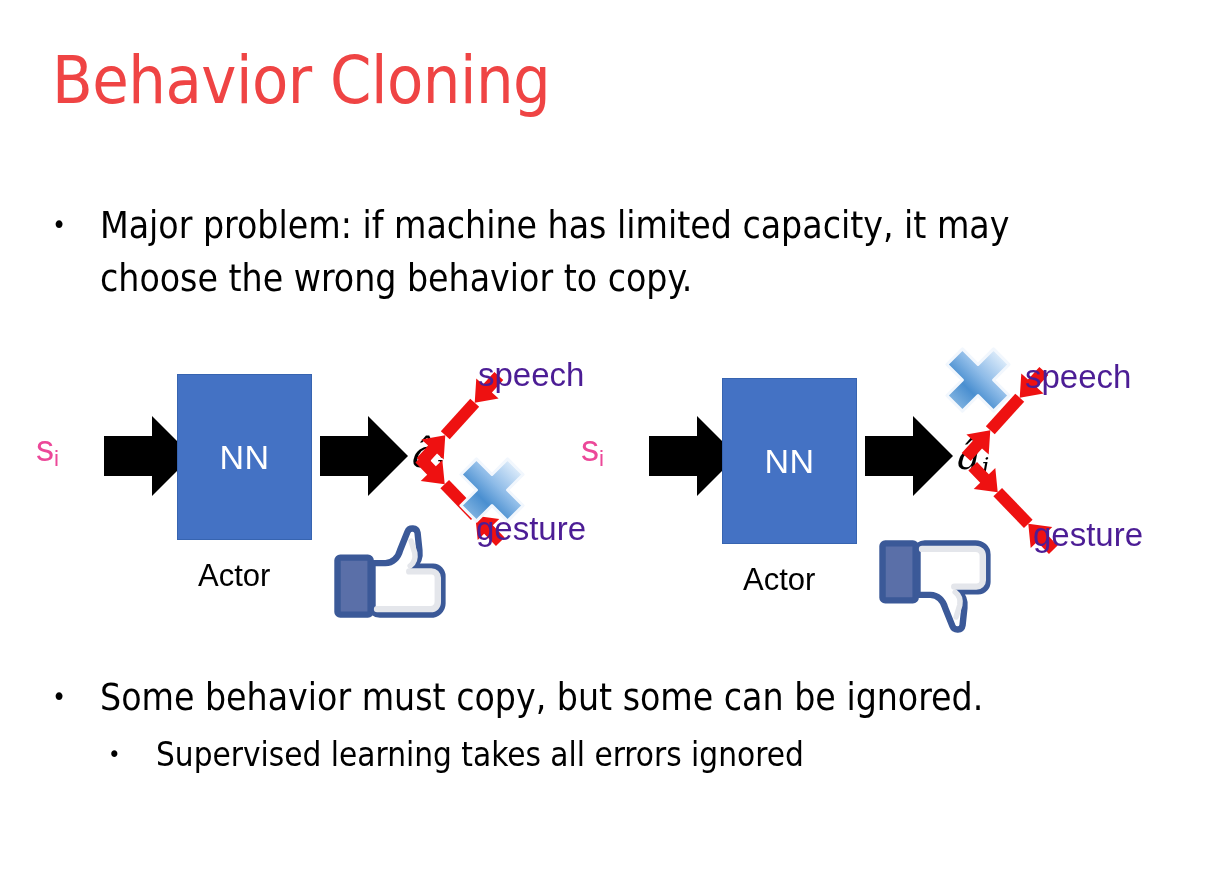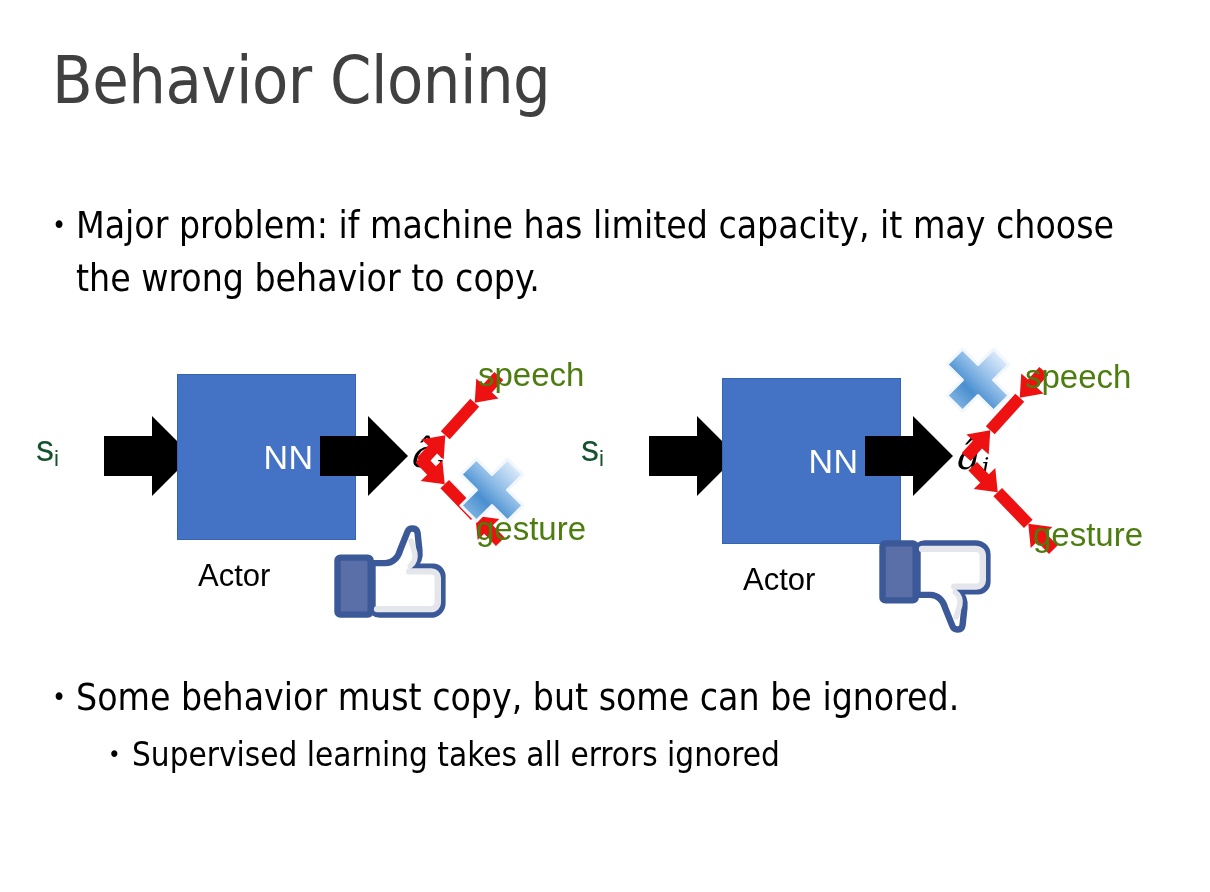--- a/index.html
+++ b/index.html
@@ -20,21 +20,21 @@
 
   
   .slide-title {
     position: absolute;
     left: 52px;
     top: 46px;
     font-family: "DejaVu Sans Condensed", "Liberation Sans Narrow", "Liberation Sans", sans-serif;
     font-stretch: condensed;
     font-size: 66px;
     font-weight: 400;
-    color: #404040;
+    color: #ef4444;
     letter-spacing: -0.5px;
     line-height: 1.05;
     white-space: nowrap;
   }
 
   
   .bullet-block {
     position: absolute;
     color: #000000;
     font-family: "DejaVu Sans Condensed", "Liberation Sans Narrow", "Liberation Sans", sans-serif;
@@ -54,20 +54,21 @@
   }
   .bullet-dot {
     flex: 0 0 auto;
     width: 24px;
     text-align: left;
     font-size: 0.72em;
     line-height: 1.9;
   }
   .bullet-text {
     flex: 1 1 auto;
+    margin-left: 24px;
   }
 
   #bullet-top {
     left: 52px;
     top: 200px;
     width: 1080px;
   }
   #bullet-bottom-1 {
     left: 52px;
     top: 672px;
@@ -86,37 +87,36 @@
     height: 300px;
   }
   #diagram-left  { left: 20px;  width: 600px; }
   #diagram-right { left: 565px; width: 620px; }
 
   
   .state-label {
     position: absolute;
     font-family: "Liberation Sans", sans-serif;
     font-size: 36px;
-    color: #14532d;
+    color: #ec4899;
     white-space: nowrap;
   }
   .state-label sub {
     font-size: 0.62em;
     vertical-align: -0.22em;
   }
 
   
   .nn-box {
     position: absolute;
     background: #4472C4;
     border: 1px solid #3764B0;
     display: flex;
     align-items: center;
     justify-content: center;
-    padding-left: 44px;
   }
   .nn-label {
     color: #ffffff;
     font-family: "Liberation Sans", sans-serif;
     font-size: 34px;
     letter-spacing: 0.5px;
   }
   .actor-label {
     position: absolute;
     font-family: "Liberation Sans", sans-serif;
@@ -138,21 +138,21 @@
     font-size: 0.60em;
     vertical-align: -0.26em;
     margin-left: 1px;
   }
 
   
   .modality-label {
     position: absolute;
     font-family: "Liberation Sans", sans-serif;
     font-size: 33px;
-    color: #4d7c0f;
+    color: #4c1d95;
     white-space: nowrap;
   }
 
   .svg-abs { position: absolute; left: 0; top: 0; overflow: visible; }
 </style>
 </head>
 <body>
 
 <div class="slide">
 

